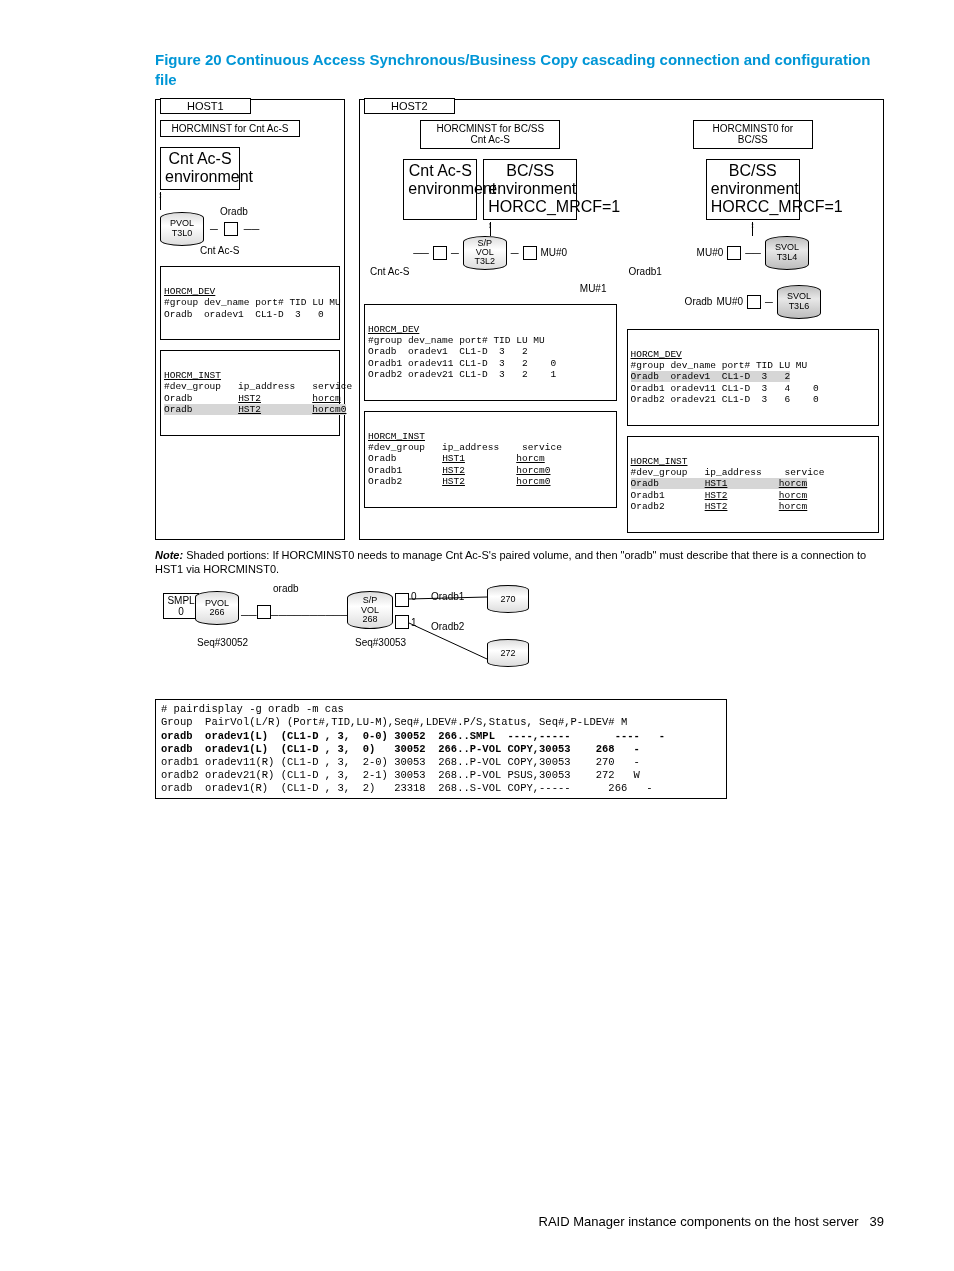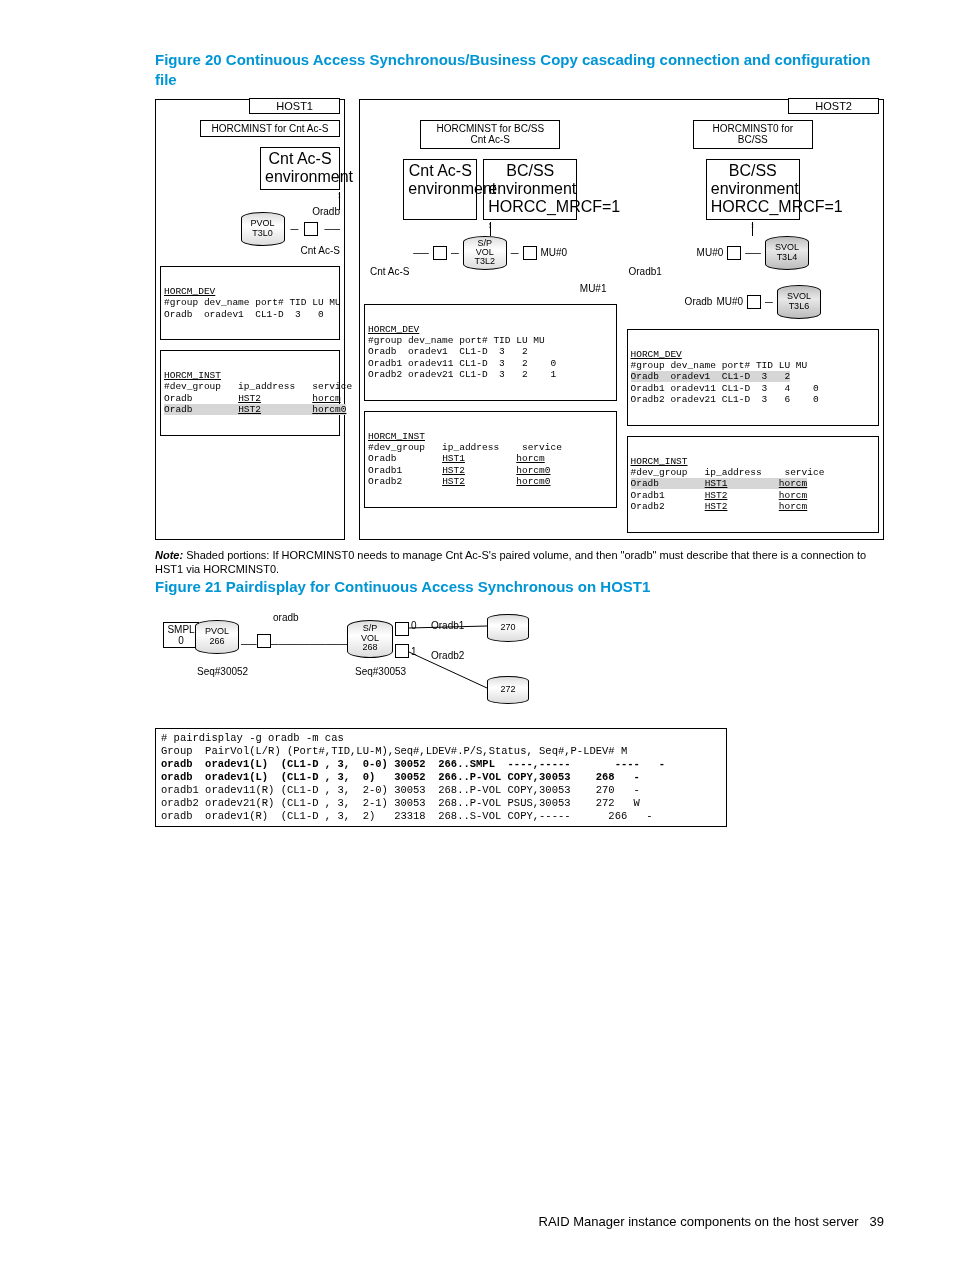--- a/index.html
+++ b/index.html
@@ -37,21 +37,21 @@
   .footer {
     position: absolute;
     bottom: 42px;
     right: 70px;
     font-size: 13px;
   }
   .row { display: flex; gap: 14px; }
   .host-box {
     border:1px solid #000;
     padding:4px 4px 6px 4px;
-    display:flex; flex-direction:column; align-items:flex-end;
+    display:flex; flex-direction:column; align-items:flex-start;
     position:relative;
   }
   .host-label {
     border:1px solid #000;
     padding:1px 26px;
     font-size:11px;
     margin-top:-12px;
     background:#fff;
   }
   .inner-label {
@@ -249,21 +249,20 @@
       </div>
     </div>
   </div>
 
   <div class="note">
     <b><i>Note:</i></b> 
     <span>Shaded portions: If HORCMINST0 needs to manage Cnt Ac-S's paired volume, and then "oradb" must describe that there is a connection to HST1 via HORCMINST0.</span>
   </div>
 
 
-  <div class="fig-title">Figure 21 Pairdisplay for Continuous Access Synchronous on HOST1</div>
 
   <div style="position:relative;height:110px;">
 
     <div style="position:absolute;left:8px;top:16px;border:1px solid #000;font-size:10px;text-align:center;width:34px;line-height:1.1;padding:1px 0;">
       <span>SMPL</span><br><span>0</span>
     </div>
 
     <div class="cyl" style="position:absolute;left:40px;top:14px;">
       <span>PVOL</span>
         <span>266</span>
@@ -284,21 +283,21 @@
     <span class="small-sq" style="position:absolute;left:240px;top:38px;"></span>
     <span class="tiny-label" style="position:absolute;left:256px;top:40px;">1</span>
     <div class="tiny-label" style="position:absolute;left:276px;top:14px;">Oradb1</div>
     <div class="tiny-label" style="position:absolute;left:276px;top:44px;">Oradb2</div>
     <div class="tiny-label" style="position:absolute;left:200px;top:60px;">Seq#30053</div>
 
     <div class="cyl" style="position:absolute;left:332px;top:8px;width:40px;height:26px;">
       <span>270</span>
     </div>
 
-    <div class="cyl" style="position:absolute;left:332px;top:70px;width:40px;height:26px;">
+    <div class="cyl" style="position:absolute;left:332px;top:62px;width:40px;height:26px;">
       <span>272</span>
     </div>
 
     <svg class="overlay" width="400" height="110">
       <line x1="254" y1="22" x2="332" y2="20" stroke="#000"></line>
       <line x1="254" y1="46" x2="332" y2="82" stroke="#000"></line>
     </svg>
   </div>
 
   <div class="outbox"><span># pairdisplay -g oradb -m cas</span>

